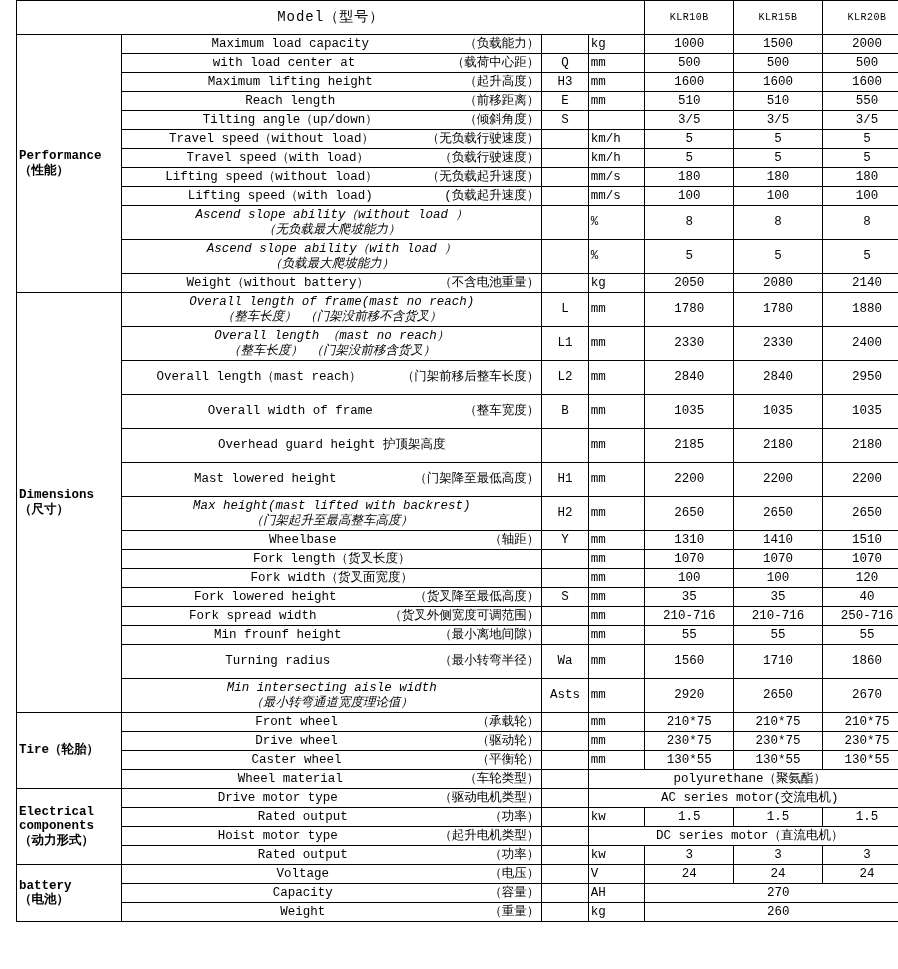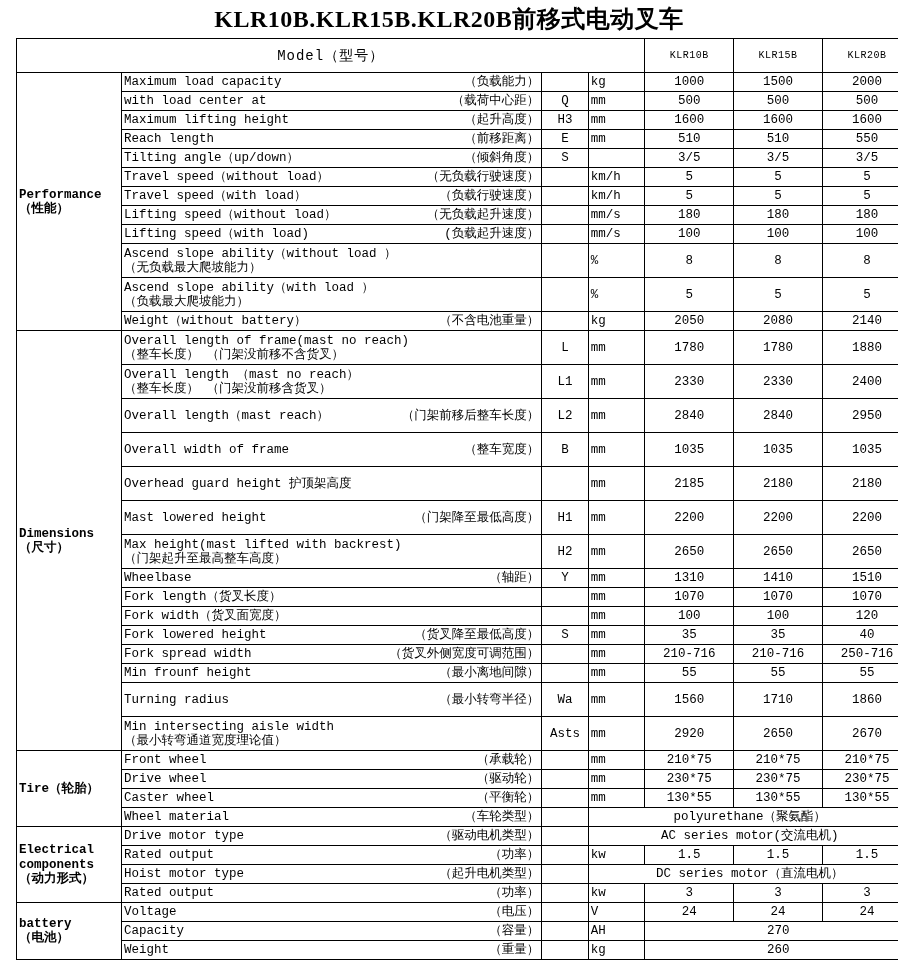--- a/index.html
+++ b/index.html
@@ -40,21 +40,21 @@
     vertical-align: middle;
   }
   td.cat {
     text-align: left;
     font-weight: bold;
     font-size: 13px;
     width: 104px;
     line-height: 1.25;
   }
   td.desc {
-    text-align: left;
+    text-align: center;
     padding-left: 5px;
     white-space: nowrap;
     position: relative;
   }
   td.desc .cn {
     float: right;
     padding-left: 8px;
     font-family: Liberation Mono, monospace;
   }
   td.sym {
@@ -77,37 +77,37 @@
   }
   thead td.modelname {
     text-align: center;
     font-size: 10px;
     font-weight: normal;
     letter-spacing: 0.5px;
   }
   td.two {
     line-height: 1.25;
     white-space: normal;
+    font-style: italic;
   }
   .rowh {
     height: 19px;
   }
   .rowh2 {
     height: 34px;
   }
   td.span-all {
     text-align: center;
   }
 </style>
 </head>
 <body>
 
 <div class="page">
 
-  <div class="title">KLR10B.KLR15B.KLR20B前移式电动叉车</div>
 
   <table class="spec">
     <colgroup>
       <col style="width:104px">
       <col style="width:416px">
       <col style="width:46px">
       <col style="width:56px">
       <col style="width:88px">
       <col style="width:88px">
       <col style="width:88px">

